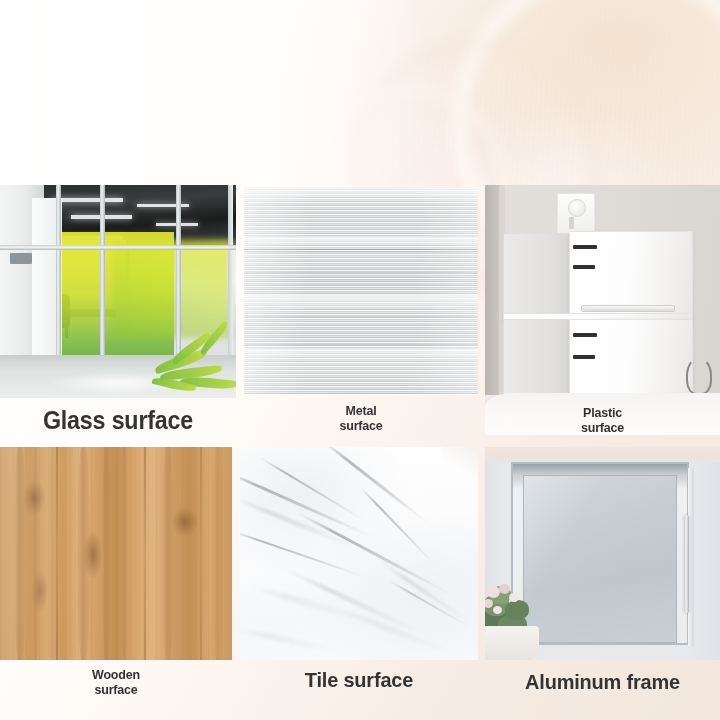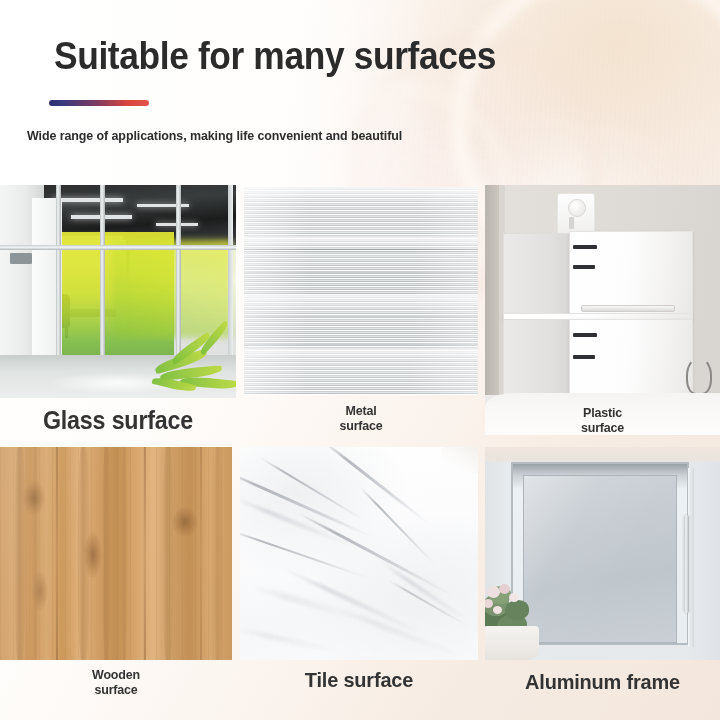--- a/index.html
+++ b/index.html
@@ -361,25 +361,20 @@
 
 <div id="page">
 
   <div class="bg-layer bg-base"></div>
   <div class="bg-layer bg-swirl"></div>
   <div class="bg-arc a1"></div>
   <div class="bg-arc a2"></div>
   <div class="bg-arc a3"></div>
   <div class="bg-white-fade"></div>
 
-  <div class="header">
-    <div class="page-title">Suitable for many surfaces</div>
-    <div class="accent-bar"></div>
-    <div class="page-subtitle">Wide range of applications, making life convenient and beautiful</div>
-  </div>
 
   <div class="tile" style="left:0px; top:185px; width:236px; height:213px;">
     <div class="tile-img glass-scene">
       <div class="g-ceiling"></div>
       <div class="g-ceil-panel" style="left:22%; top:6%;  width:30%; height:4px;"></div>
       <div class="g-ceil-panel" style="left:30%; top:14%; width:26%; height:4px;"></div>
       <div class="g-ceil-panel" style="left:58%; top:9%;  width:22%; height:3px;"></div>
       <div class="g-ceil-panel" style="left:66%; top:18%; width:18%; height:3px;"></div>
       <div class="g-ceil-panel" style="left:18%; top:24%; width:34%; height:10px; background:rgba(225,232,236,0.75);"></div>
       <div class="g-far"></div>

